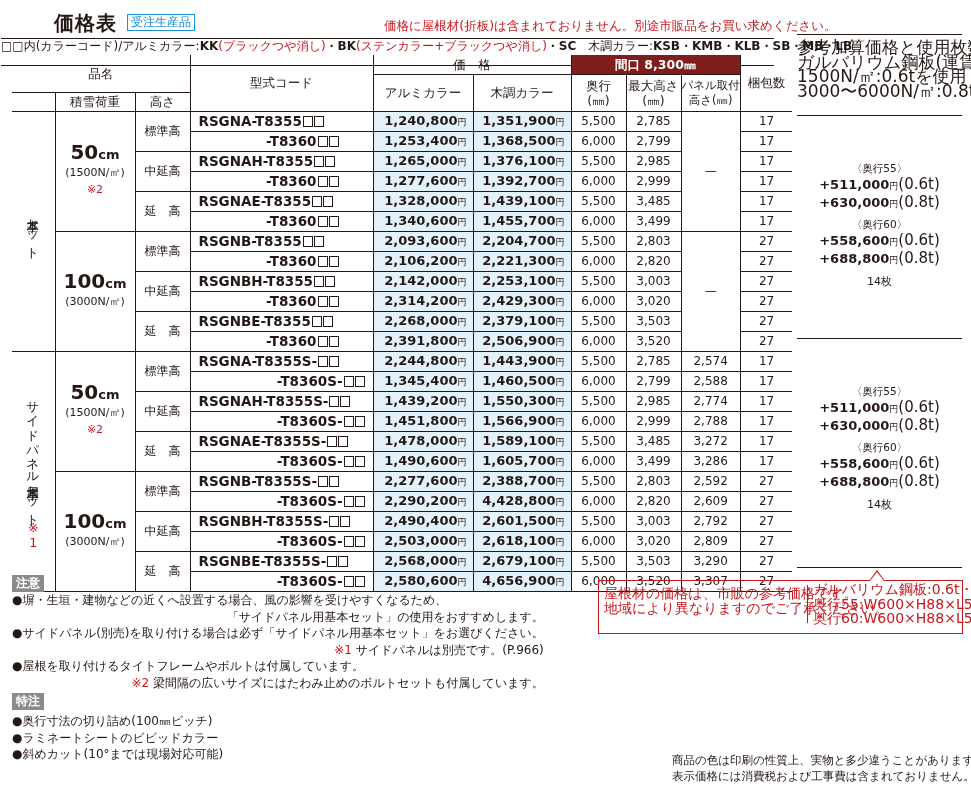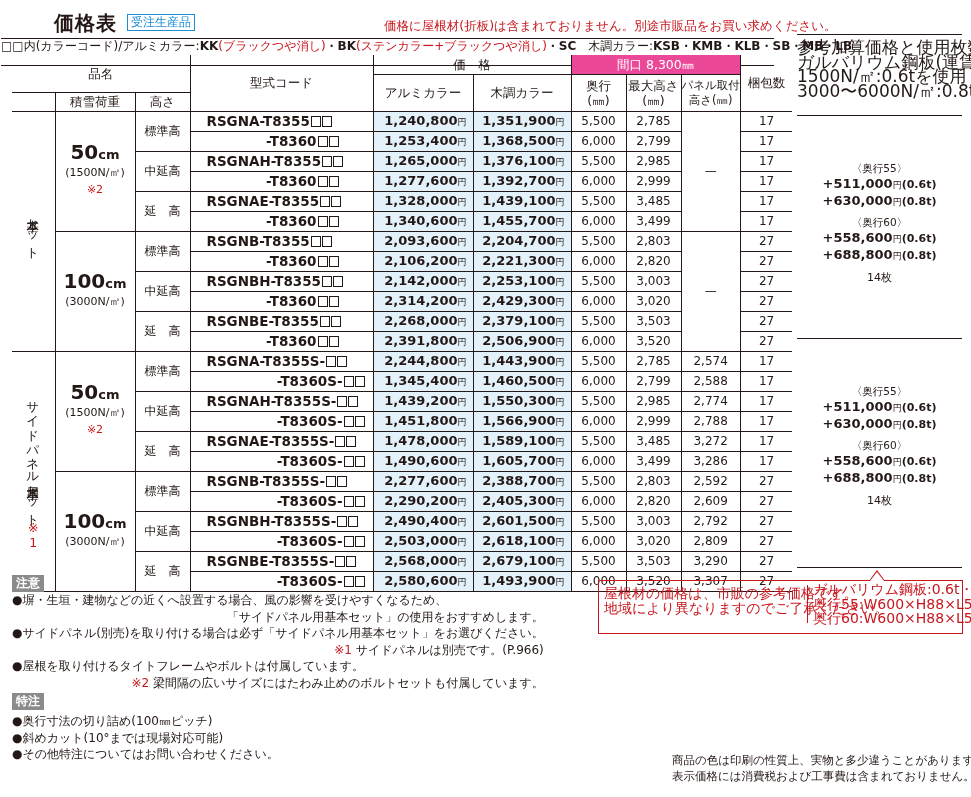--- a/index.html
+++ b/index.html
@@ -10,42 +10,42 @@
   .notice-red { position: absolute; left: 332px; top: 10px; font-size: 12.5px; color: #c8161d; white-space: nowrap; }
   .color-row { position: absolute; left: 1px; top: 38px; width: 773px; height: 28px; font-size: 12px; white-space: nowrap; border-top: 1px solid #231815; border-bottom: 1px solid #231815; line-height: 15px; }
   .color-row b { font-weight: bold; }
   .color-row .r { color: #c8161d; }
   .ref-top-line { position: absolute; left: 797px; top: 34px; width: 165px; border-top: 1px solid #231815; }
   .ref-head { position: absolute; left: 797px; top: 40px; font-size: 17px; line-height: 14.5px; white-space: nowrap; }
 
   table.price { position: absolute; left: 12px; top: 55px; border-collapse: collapse; font-size: 12px; table-layout: fixed; }
   table.price td, table.price th { border: 1px solid #231815; text-align: center; vertical-align: middle; padding: 0; font-weight: normal; height: 19px; line-height: 17px; white-space: nowrap; overflow: hidden; }
   table.price .hdr { font-size: 12.5px; }
-  table.price .purple { background: #ec4899; color: #fff; font-weight: normal; }
+  table.price .purple { background: #7f1d1d; color: #fff; font-weight: bold; }
   table.price .price-cell { background: #e3f1fb; font-weight: bold; font-size: 13px; text-align: right; padding-right: 6px; }
   table.price .price-cell .yen { font-size: 9px; font-weight: normal; }
-  table.price .code { font-weight: bold; font-size: 13.5px; text-align: left; padding-left: 16px; }
+  table.price .code { font-weight: bold; font-size: 13.5px; text-align: left; padding-left: 8px; }
   table.price .code.indent { text-align: right; padding-right: 26px; }
   .sq { display: inline-block; width: 10px; height: 11px; border: 1px solid #231815; margin-left: 1px; vertical-align: -1px; }
   table.price .num { font-size: 12px; }
   table.price .cat { writing-mode: vertical-rl; text-orientation: upright; font-size: 12.5px; letter-spacing: 0; border-left: none; }
   table.price .cat .mark { color: #c8161d; }
   .load { line-height: 15px; }
   .load .big { font-size: 20px; font-weight: bold; }
   .load .unit { font-size: 13px; font-weight: bold; }
   .load .sub { font-size: 11px; }
   .load .mark { color: #c8161d; font-size: 11px; }
   .ht { font-size: 12px; }
 
   .ref-box { position: absolute; left: 797px; width: 165px; text-align: center; font-size: 12px; line-height: 16px; }
   .ref-box .line { position: absolute; left: 0; width: 165px; border-top: 1px solid #231815; }
   .ref-box .dl { font-size: 10.5px; }
   .ref-box .amt { font-size: 13px; font-weight: bold; }
   .ref-box .amt .yen { font-size: 9px; font-weight: normal; }
-  .ref-box .t { font-size: 11px; font-weight: bold; }
+  .ref-box .t { font-size: 15px; font-weight: normal; }
   .ref-box .pc { font-size: 11px; margin-top: 6px; }
 
   .callout { position: absolute; left: 598px; top: 580px; width: 365px; height: 54px; border: 1px solid #c8161d; color: #c8161d; font-size: 14px; line-height: 14.5px; }
   .callout .l { position: absolute; left: 5px; top: 5px; white-space: nowrap; }
   .callout .sep { position: absolute; left: 208px; top: 4px; height: 38px; border-left: 1px solid #c8161d; }
   .callout .rr { position: absolute; left: 214px; top: 1px; white-space: nowrap; }
   .callout-tip { position: absolute; left: 869px; top: 570px; width: 0; height: 0; border-left: 8px solid transparent; border-right: 8px solid transparent; border-bottom: 11px solid #c8161d; }
   .callout-tip-in { position: absolute; left: 870px; top: 572px; width: 0; height: 0; border-left: 7px solid transparent; border-right: 7px solid transparent; border-bottom: 9px solid #fff; }
 
   .sec-label { position: absolute; left: 12px; background: #8b8b8b; color: #fff; font-weight: bold; font-size: 12px; padding: 1px 4px; line-height: 15px; }
@@ -308,21 +308,21 @@
         <td class="price-cell"><span>2,277,600</span><span class="yen">円</span></td>
         <td class="price-cell"><span>2,388,700</span><span class="yen">円</span></td>
         <td class="num">5,500</td>
         <td class="num">2,803</td>
         <td class="num">2,592</td>
         <td class="num" style="border-right: none;">27</td>
       </tr>
       <tr>
         <td class="code indent" style="padding-right: 8px;"><span>-T8360S-</span><span class="sq"></span><span class="sq"></span></td>
         <td class="price-cell"><span>2,290,200</span><span class="yen">円</span></td>
-        <td class="price-cell"><span>2,405,300</span><span class="yen">円</span></td>
+        <td class="price-cell"><span>4,428,800</span><span class="yen">円</span></td>
         <td class="num">6,000</td>
         <td class="num">2,820</td>
         <td class="num">2,609</td>
         <td class="num" style="border-right: none;">27</td>
       </tr>
       <tr>
         <td rowspan="2" class="ht">中延高</td>
         <td class="code"><span>RSGNBH-T8355S-</span><span class="sq"></span><span class="sq"></span></td>
         <td class="price-cell"><span>2,490,400</span><span class="yen">円</span></td>
         <td class="price-cell"><span>2,601,500</span><span class="yen">円</span></td>
@@ -346,21 +346,21 @@
         <td class="price-cell"><span>2,568,000</span><span class="yen">円</span></td>
         <td class="price-cell"><span>2,679,100</span><span class="yen">円</span></td>
         <td class="num">5,500</td>
         <td class="num">3,503</td>
         <td class="num">3,290</td>
         <td class="num" style="border-right: none;">27</td>
       </tr>
       <tr>
         <td class="code indent" style="padding-right: 8px;"><span>-T8360S-</span><span class="sq"></span><span class="sq"></span></td>
         <td class="price-cell"><span>2,580,600</span><span class="yen">円</span></td>
-        <td class="price-cell"><span>1,493,900</span><span class="yen">円</span></td>
+        <td class="price-cell"><span>4,656,900</span><span class="yen">円</span></td>
         <td class="num">6,000</td>
         <td class="num">3,520</td>
         <td class="num">3,307</td>
         <td class="num" style="border-right: none;">27</td>
       </tr>
     </tbody>
 </table>
 
 <div class="ref-box" style="top:118px;height:218px">
   <div class="line" style="top:-3px"></div>
@@ -409,20 +409,20 @@
   <div class="ind">「サイドパネル用基本セット」の使用をおすすめします。</div>
   <div>●サイドパネル(別売)を取り付ける場合は必ず「サイドパネル用基本セット」をお選びください。</div>
   <div class="ind"><span class="mark">※1</span> <span>サイドパネルは別売です。(P.966)</span></div>
   <div>●屋根を取り付けるタイトフレームやボルトは付属しています。</div>
   <div class="ind"><span class="mark">※2</span> <span>梁間隔の広いサイズにはたわみ止めのボルトセットも付属しています。</span></div>
 </div>
 
 <div class="sec-label" style="top:693px">特注</div>
 <div class="notes" style="top:713px">
   <div>●奥行寸法の切り詰め(100㎜ピッチ)</div>
+  <div>●ラミネートシートのビビッドカラー</div>
   <div>●斜めカット(10°までは現場対応可能)</div>
-  <div>●その他特注についてはお問い合わせください。</div>
 </div>
 
 <div class="footer">
   <div>商品の色は印刷の性質上、実物と多少違うことがあります。</div>
   <div>表示価格には消費税および工事費は含まれておりません。</div>
 </div>
 
 </body></html>

